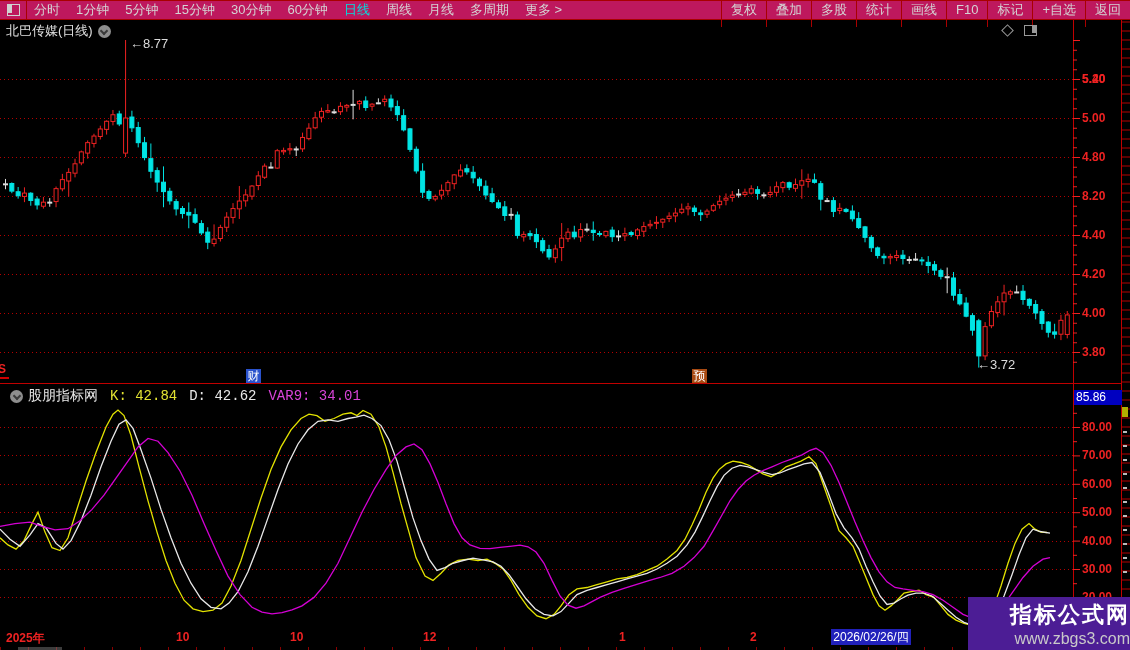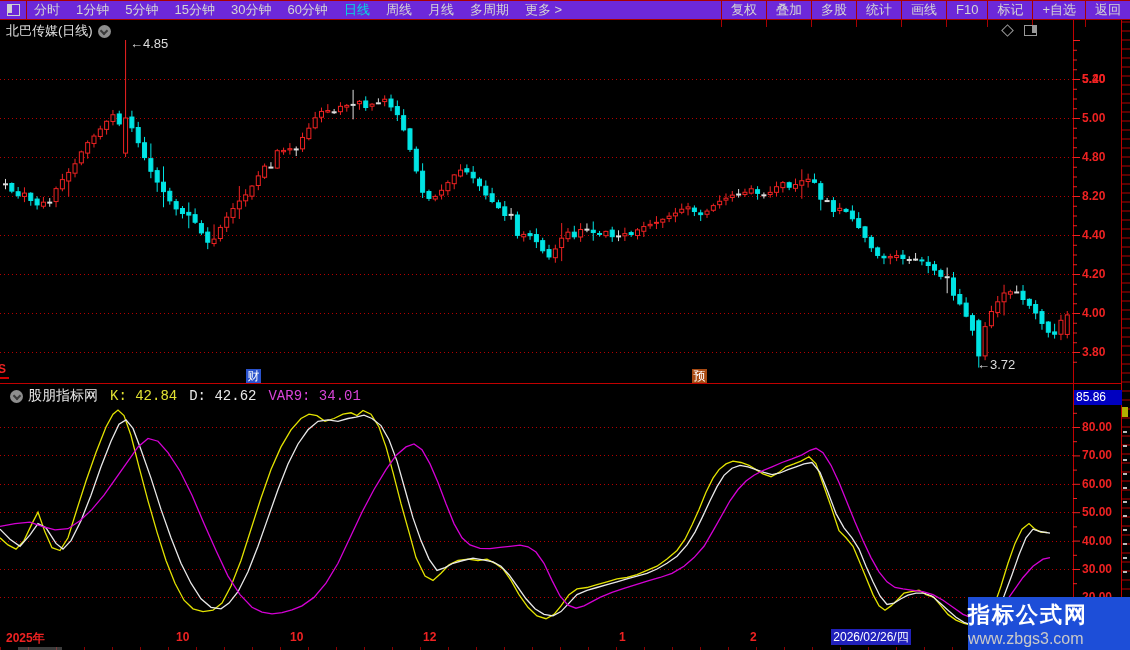--- a/index.html
+++ b/index.html
@@ -1,19 +1,19 @@
 <!DOCTYPE html>
 <html><head>
 <meta charset="utf-8">
 <style>
   html,body{margin:0;padding:0;background:#000;}
   .app{position:relative;width:1130px;height:650px;background:#000;overflow:hidden;
        font-family:"Liberation Sans","DejaVu Sans",sans-serif;}
   
-  .topbar{position:absolute;left:0;top:0;width:1130px;height:20px;background:#6d28d9;
+  .topbar{position:absolute;left:0;top:0;width:1130px;height:20px;background:#be185d;
           border-top:1px solid #a80000;border-bottom:1px solid #a80000;box-sizing:border-box;
           display:flex;align-items:center;}
   .win-icon-cell{width:27px;height:100%;border-right:1px solid #a80000;display:flex;
                  align-items:center;justify-content:center;box-sizing:border-box;}
   .win-icon{width:11px;height:10px;border:1px solid #d0d0d0;position:relative;}
   .win-icon::after{content:"";position:absolute;left:0;top:0;width:4px;height:8px;background:#d0d0d0;}
   .period-menu{display:flex;align-items:center;margin-left:7px;}
   .tb-item{color:#d4d4d4;font-size:13px;margin-right:16px;white-space:nowrap;cursor:default;}
   .tb-item.active{color:#00dddd;}
   .tb-right{position:absolute;right:0;top:0;height:18px;display:flex;align-items:center;}
@@ -60,22 +60,22 @@
   .sell-marker{position:absolute;left:-2px;top:362px;color:#ee2222;font-size:12px;font-weight:700;
          border-bottom:2px solid #cc0000;padding:0 3px 1px 0;z-index:3;}
   .annot{position:absolute;color:#dcdcdc;font-size:13px;z-index:3;white-space:nowrap;}
   
   .right-strip{position:absolute;left:1122px;top:21px;width:8px;height:607px;background:#000;z-index:2;
        background-image:repeating-linear-gradient(180deg,#5a0000 0 2px,transparent 2px 9px);}
   .strip-yellow{position:absolute;left:0;top:386px;width:6px;height:10px;background:#b0b000;}
   .strip-white{position:absolute;left:1px;top:410px;width:4px;height:150px;
        background-image:repeating-linear-gradient(180deg,#bbb 0 2px,transparent 2px 14px);}
   
-  .watermark{position:absolute;left:968px;top:597px;width:162px;height:53px;background:#1d4ed8;
-             z-index:5;text-align:left;}
+  .watermark{position:absolute;left:968px;top:597px;width:162px;height:53px;background:#4c1d95;
+             z-index:5;text-align:right;}
   .wm1{color:#fff;font-size:22px;font-weight:700;letter-spacing:2px;margin-top:3px;}
   .wm2{color:#c9c9c9;font-size:16px;margin-top:0px;}
 </style>
 </head>
 <body>
 
 <div class="app">
 
   <div class="topbar">
     <div class="win-icon-cell">
@@ -570,21 +570,21 @@
       <rect x="1052.6200000000001" y="331.92560481556825" width="4" height="2.27925232728893" fill="#00e4e4" stroke="#00e4e4" stroke-width="1"></rect>
       <line x1="1060.94" y1="314.7733164379596" x2="1060.94" y2="340.12688331916087" stroke="#ee2222" stroke-width="1"></line>
       <rect x="1058.94" y="320.30599999999987" width="4" height="13.918443511507576" fill="#000" stroke="#ee2222" stroke-width="1"></rect>
       <line x1="1067.26" y1="311.0500000000001" x2="1067.26" y2="338.35" stroke="#ee2222" stroke-width="1"></line>
       <rect x="1065.26" y="314.95000000000005" width="4" height="19.5" fill="#000" stroke="#ee2222" stroke-width="1"></rect>
       <polyline points="0,537.8 8,544.9 16,549.1 24,540.6 32,523.6 38,512.2 45,532.1 52,547.7 60,550.5 68,537.8 76,512.2 86,481.0 96,452.6 106,427.0 113,414.2 118,410.0 124,415.6 131,435.5 139,466.8 148,500.8 157,532.1 166,560.5 175,583.2 184,600.2 193,608.8 203,611.6 213,610.2 222,603.1 231,586.0 241,560.5 251,529.2 261,498.0 271,469.6 281,446.9 291,429.8 301,418.5 309,414.2 317,415.6 325,421.3 334,418.5 343,414.2 351,412.8 357,415.6 363,410.5 371,414.2 379,427.0 386,446.9 393,472.4 401,503.7 409,532.1 416,557.6 425,576.1 433,580.4 441,573.3 449,564.7 458,560.5 468,559.1 478,560.5 487,559.1 495,563.3 503,569.0 511,580.4 519,594.6 528,607.3 537,615.9 546,618.7 554,614.4 561,605.9 569,594.6 577,588.9 587,587.5 597,584.6 607,581.8 617,578.9 627,577.5 637,574.7 647,570.4 657,566.2 667,559.1 677,550.5 685,539.2 692,525.0 699,509.4 706,492.3 713,478.1 719,469.6 726,463.9 733,461.1 741,462.5 749,465.3 756,469.6 763,473.9 771,476.7 779,472.4 786,466.8 794,463.9 801,461.1 809,456.8 816,463.9 823,483.8 831,506.5 839,530.7 846,537.8 853,546.3 859,560.5 866,577.5 873,594.6 879,605.9 885,610.2 891,605.9 897,600.2 904,593.1 911,591.7 919,590.3 926,594.6 934,597.4 941,605.9 948,614.4 956,620.1 964,623.5 971,625.2 979,625.2 986,621.5 994,605.9 1001,586.0 1008,563.3 1015,543.4 1022,529.2 1029,523.6 1035,529.2 1041,532.1 1047,532.5" fill="none" stroke="#e2e200" stroke-width="1.3"></polyline>
       <polyline points="0,529.2 10,539.2 20,546.3 30,534.9 38,523.6 46,527.8 56,543.4 63,549.1 71,540.6 81,520.7 91,495.2 101,466.8 111,441.2 119,424.2 126,419.9 133,428.4 141,449.7 151,478.1 161,509.4 171,537.8 181,563.3 191,583.2 201,598.8 211,607.3 221,608.8 229,603.1 238,591.7 248,571.8 258,546.3 268,517.9 278,489.5 288,463.9 298,444.0 308,429.8 318,421.3 328,419.9 338,421.3 348,418.5 356,417.1 364,415.1 372,418.5 381,425.6 389,439.8 397,461.1 405,489.5 413,517.9 421,540.6 429,559.1 437,570.4 445,567.6 453,563.3 463,560.5 473,558.2 483,559.9 493,561.9 501,566.2 509,574.7 517,586.0 526,598.8 535,608.8 544,614.4 553,615.9 561,611.6 569,603.1 577,594.6 587,590.3 597,587.5 607,584.6 617,581.8 627,578.9 637,576.1 647,573.3 657,569.0 667,563.3 677,556.2 687,544.9 695,532.1 702,517.9 710,500.8 717,486.6 724,475.3 732,468.2 740,465.3 748,466.8 756,469.6 764,472.4 772,474.7 780,473.0 788,469.6 796,466.8 804,463.9 812,462.5 820,472.4 828,492.3 836,513.6 844,527.8 852,537.8 859,549.1 866,566.2 873,581.8 880,596.0 887,604.5 894,603.1 901,598.8 908,595.1 916,593.1 924,593.1 932,596.0 940,603.1 948,610.2 956,617.3 964,622.4 972,625.2 980,626.4 988,624.4 996,614.4 1004,596.0 1012,574.7 1019,554.8 1026,537.8 1033,529.2 1040,531.5 1050,533.2" fill="none" stroke="#e8e8e8" stroke-width="1.3"></polyline>
       <polyline points="0,526.4 15,523.6 30,522.1 42,526.4 55,529.8 68,528.7 80,520.7 92,509.4 104,495.2 116,478.1 128,461.1 138,446.9 148,438.4 158,441.2 168,452.6 180,471.0 192,495.2 204,523.6 216,550.5 228,576.1 240,594.6 252,607.3 262,612.2 272,613.9 282,612.7 292,609.9 302,605.9 314,597.4 326,583.2 338,563.3 350,537.8 362,512.2 374,489.5 386,469.6 396,455.4 406,446.9 414,444.0 422,449.7 430,463.9 438,482.4 446,503.7 454,523.6 462,537.8 470,544.9 480,548.3 490,548.6 500,547.4 510,546.3 520,545.1 528,546.8 536,552.0 544,563.3 552,580.4 560,596.0 568,605.1 576,608.2 584,605.9 592,601.7 600,597.4 612,592.3 624,588.3 636,584.6 648,580.9 660,577.5 672,573.3 684,566.2 694,557.6 704,546.3 714,529.2 722,515.0 730,500.8 738,489.5 746,481.0 754,475.3 762,471.0 772,466.8 782,462.5 792,458.8 802,454.8 810,450.3 816,448.3 823,452.6 831,465.3 839,482.4 847,502.3 855,522.1 863,540.6 871,557.6 879,571.8 887,581.8 895,587.5 903,588.9 913,590.3 923,591.7 933,594.6 943,600.2 953,607.3 963,614.4 973,618.4 983,619.6 993,616.7 1003,605.9 1013,591.7 1023,577.5 1033,566.2 1043,559.1 1050,557.6" fill="none" stroke="#d400d4" stroke-width="1.3"></polyline>
     </svg>
 
-  <div class="annot" style="left:130px;top:36px;">←4.85</div>
+  <div class="annot" style="left:130px;top:36px;">←8.77</div>
   <div class="annot" style="left:977px;top:357px;">←3.72</div>
 
   <div class="badge badge-cai">财</div>
   <div class="badge badge-yu">预</div>
   <div class="sell-marker">S</div>
 
   <div class="maxbox">85.86</div>
 
   <div class="ind-header">
     <span class="chev-circle"></span>

